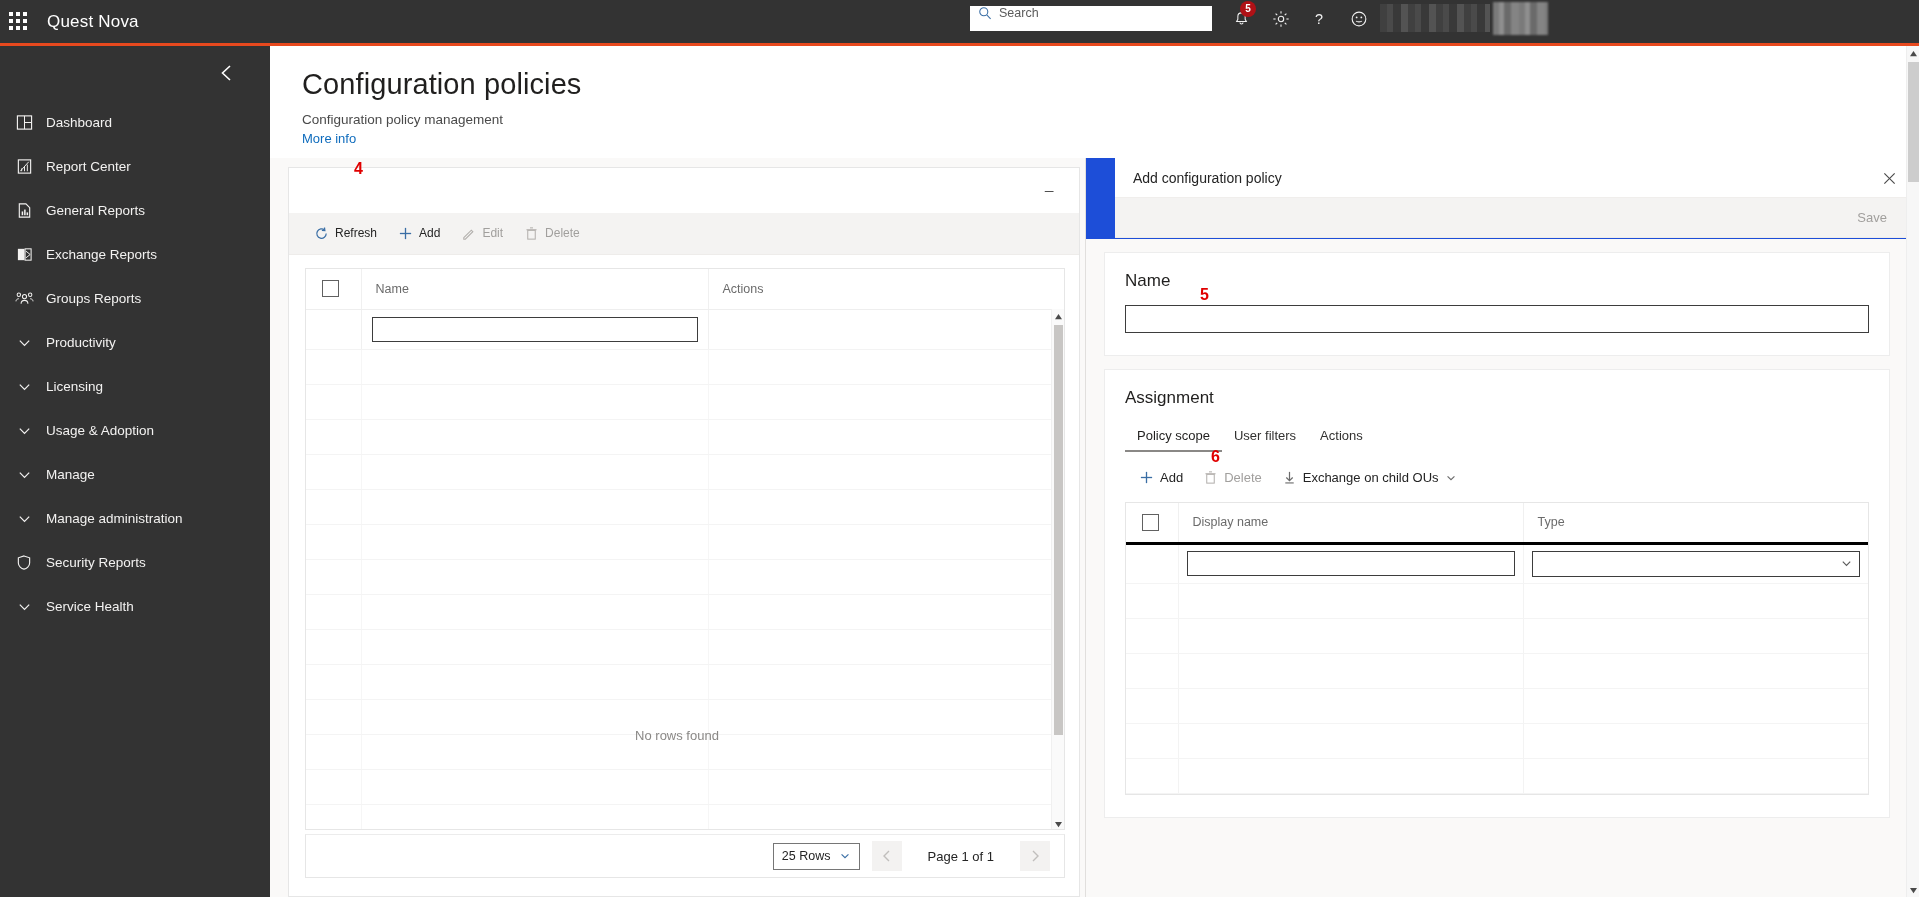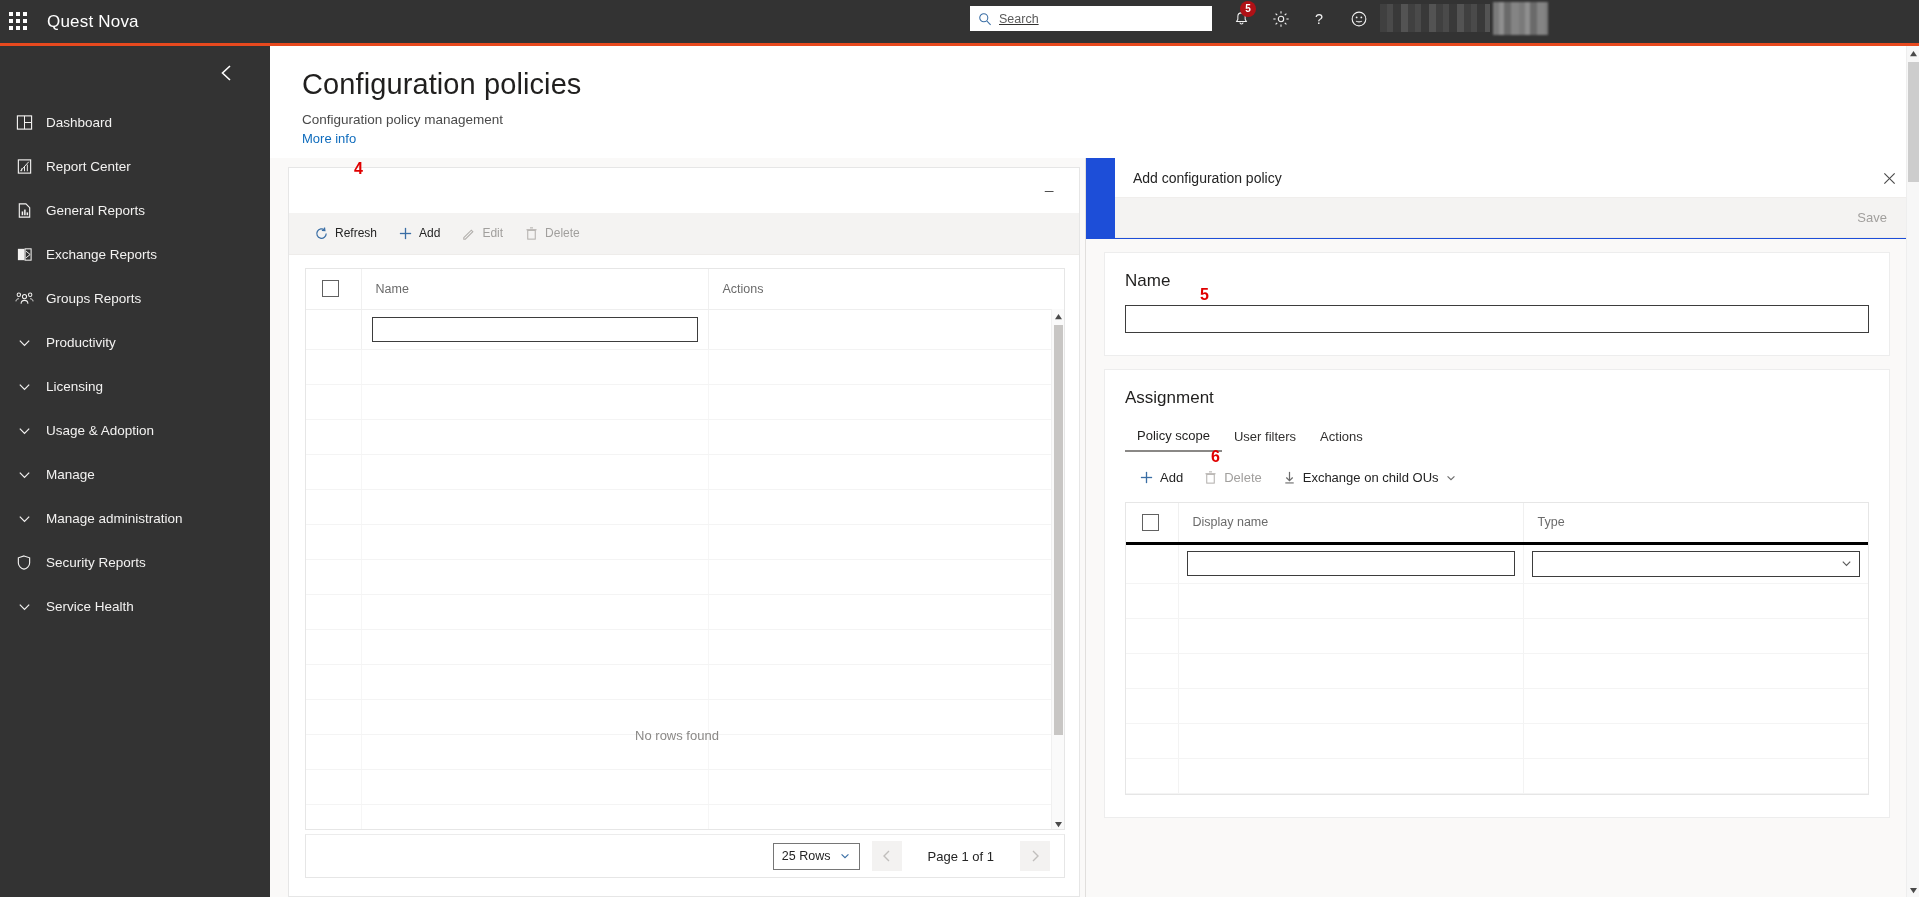--- a/index.html
+++ b/index.html
@@ -25,21 +25,21 @@
     width: 20px; height: 20px; margin-left: 9px; margin-right: 18px;
     display: grid; grid-template-columns: repeat(3, 4px); grid-template-rows: repeat(3, 4px);
     gap: 3px; cursor: pointer;
   }
   .waffle i { background: #ffffff; display: block; width: 4px; height: 4px; }
   .brand {
     color: #ffffff; font-size: 17px; letter-spacing: .2px; font-weight: 400;
   }
   .search-wrap {
     position: absolute; left: 970px; top: 6px; width: 242px; height: 25px;
-    background: #ffffff; display: flex; align-items: center; padding: 0 8px; text-decoration: underline;
+    background: #ffffff; display: flex; align-items: flex-start; padding: 0 8px;
   }
   .search-ico { width: 14px; height: 14px; margin-right: 7px; flex: 0 0 auto; }
   .search-input {
     border: 0; outline: 0; width: 100%; font-size: 12.5px;
     font-family: "Liberation Sans", sans-serif; color: #555; background: transparent;
   }
   .search-input::placeholder { color: #5b5b5b; }
 
   .ticon {
     position: absolute; top: 6px; width: 26px; height: 26px;
@@ -230,21 +230,21 @@
     padding: 18px 20px 22px 20px; position: relative;
   }
   .card-h {
     font-size: 17px; font-weight: 400; color: #201f1e; margin-bottom: 14px;
   }
   .txt-input {
     width: 100%; height: 28px; border: 1px solid #3d3d3d; outline: 0;
     font-size: 13px; padding: 0 8px; font-family: "Liberation Sans", sans-serif;
   }
   .tabs {
-    display: flex; align-items: center; gap: 0; margin-top: 4px;
+    display: flex; align-items: flex-start; gap: 0; margin-top: 4px;
     border-bottom: 1px solid #ffffff;
   }
   .tab {
     font-size: 13px; color: #323130; padding: 6px 12px 7px 12px; cursor: pointer;
   }
   .tab.active {
     border-bottom: 2px solid #8a8886; color: #201f1e;
   }
   .subtoolbar {
     display: flex; align-items: center; gap: 4px; margin-top: 12px;

